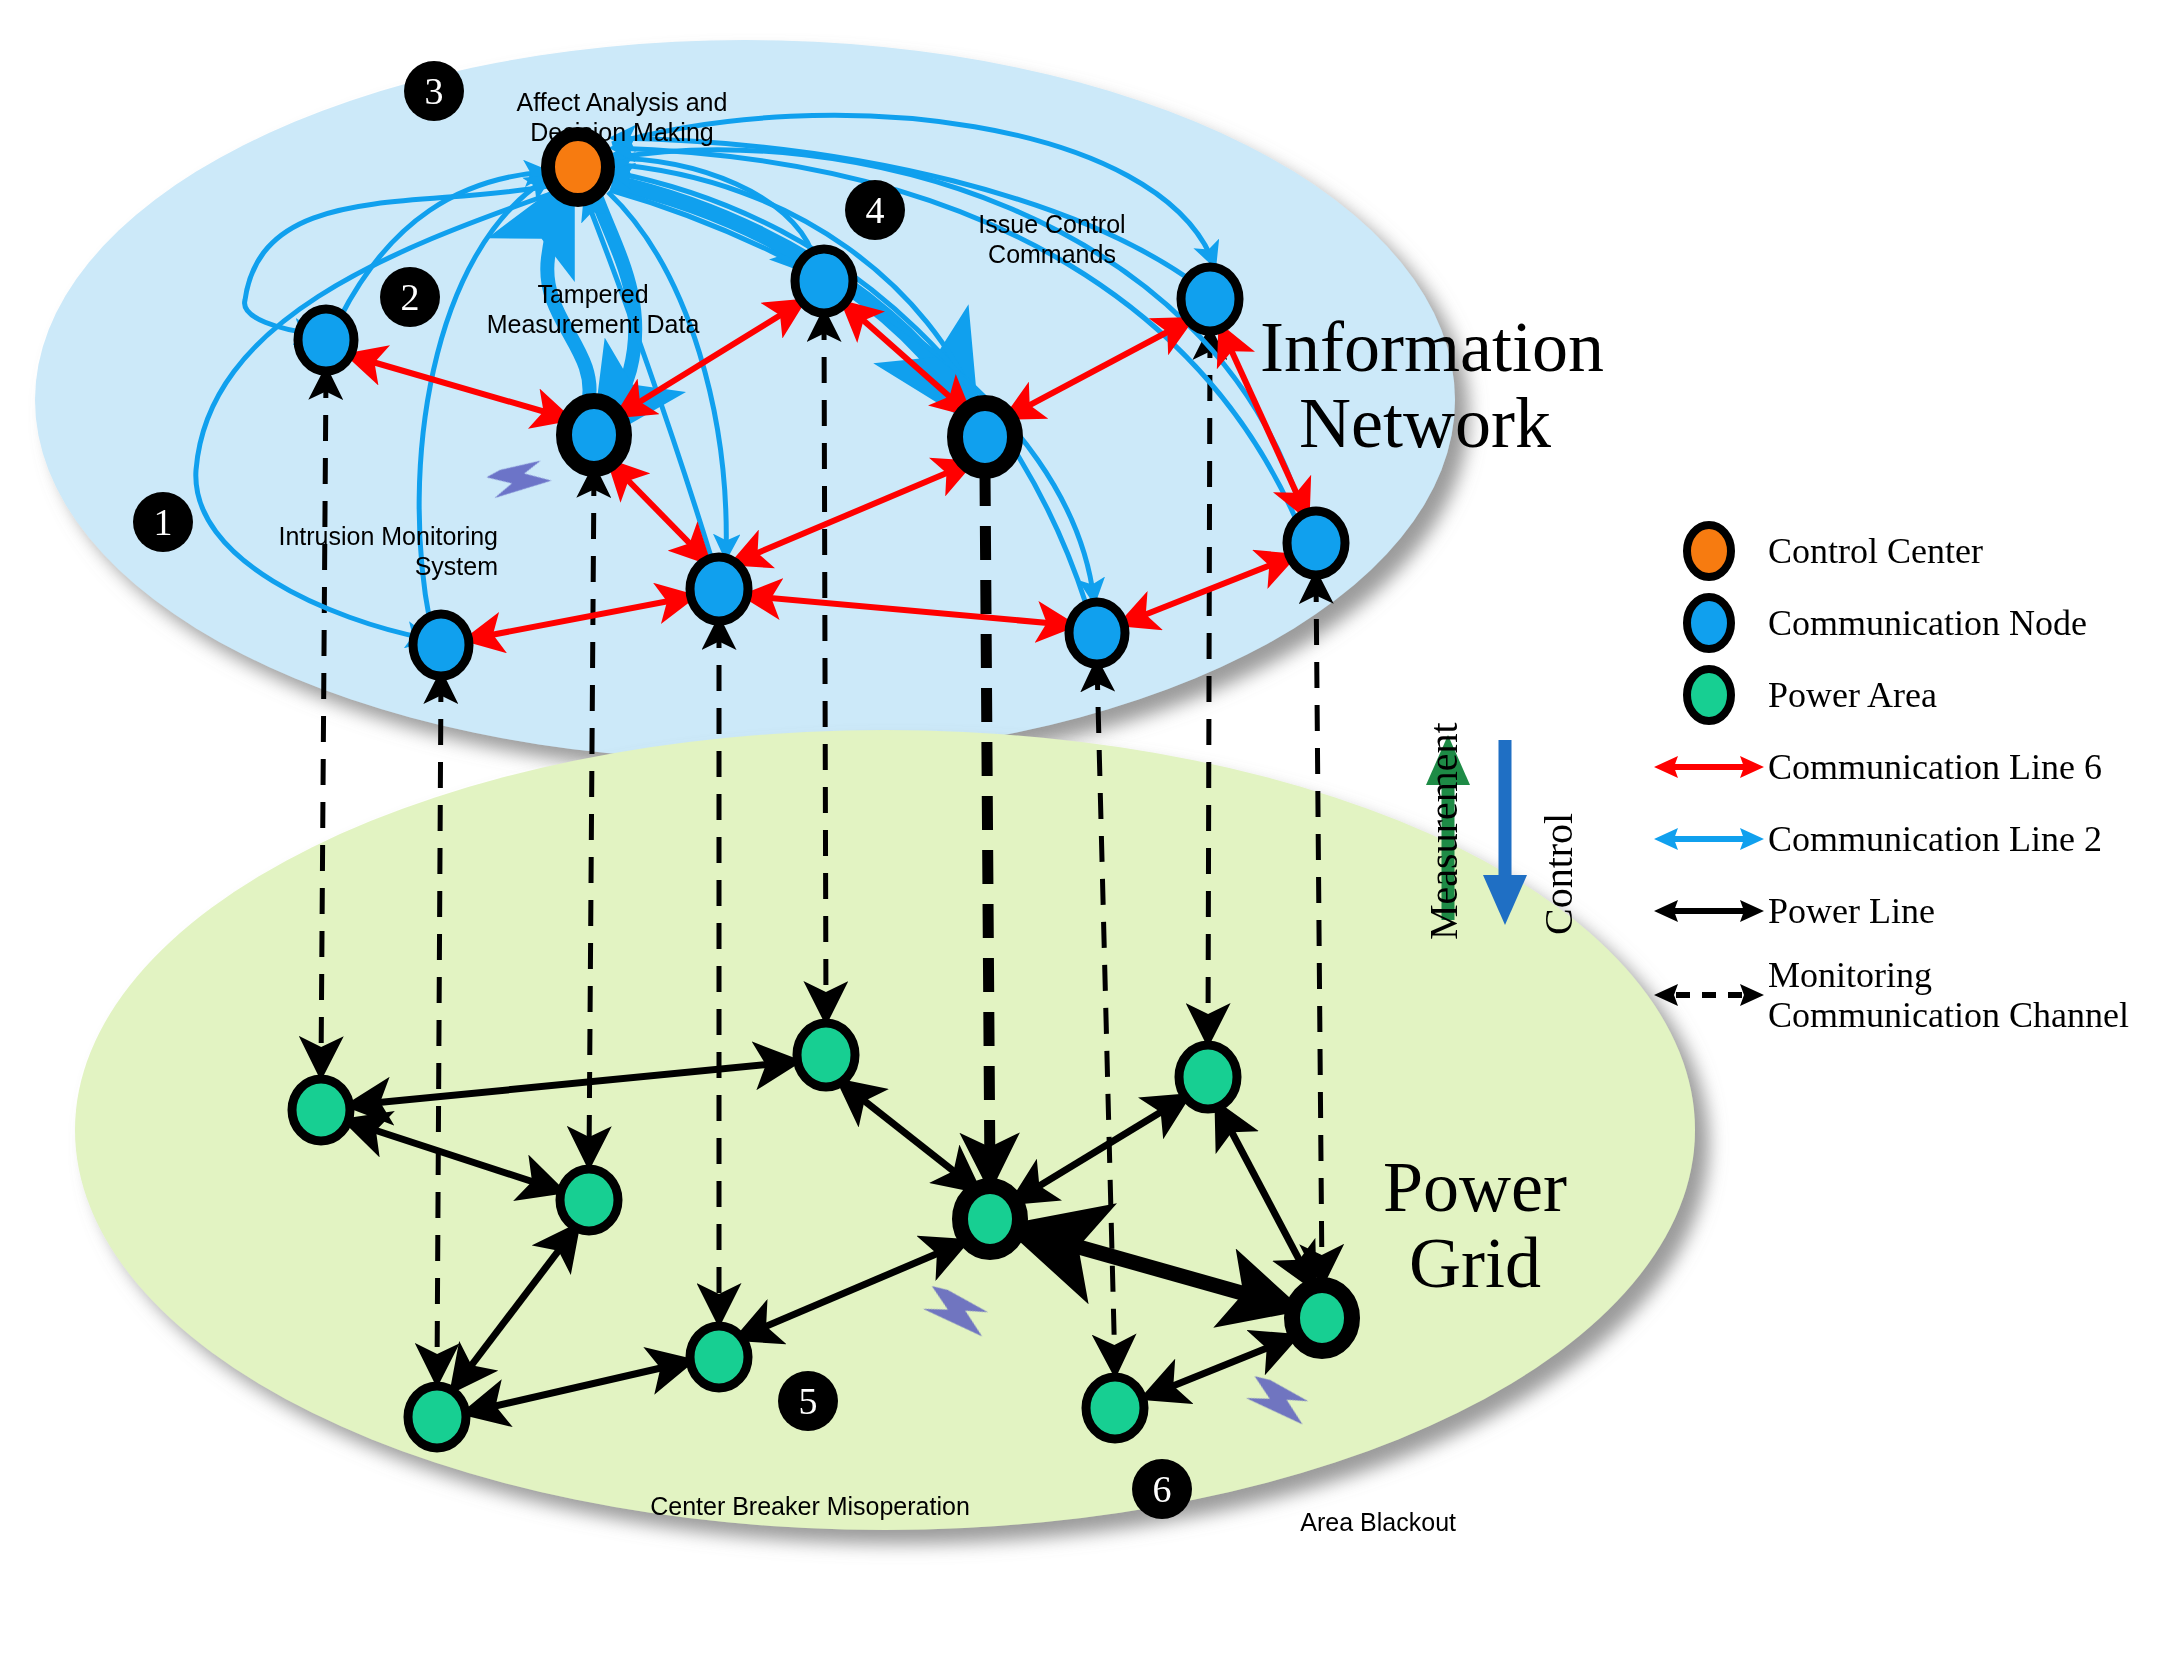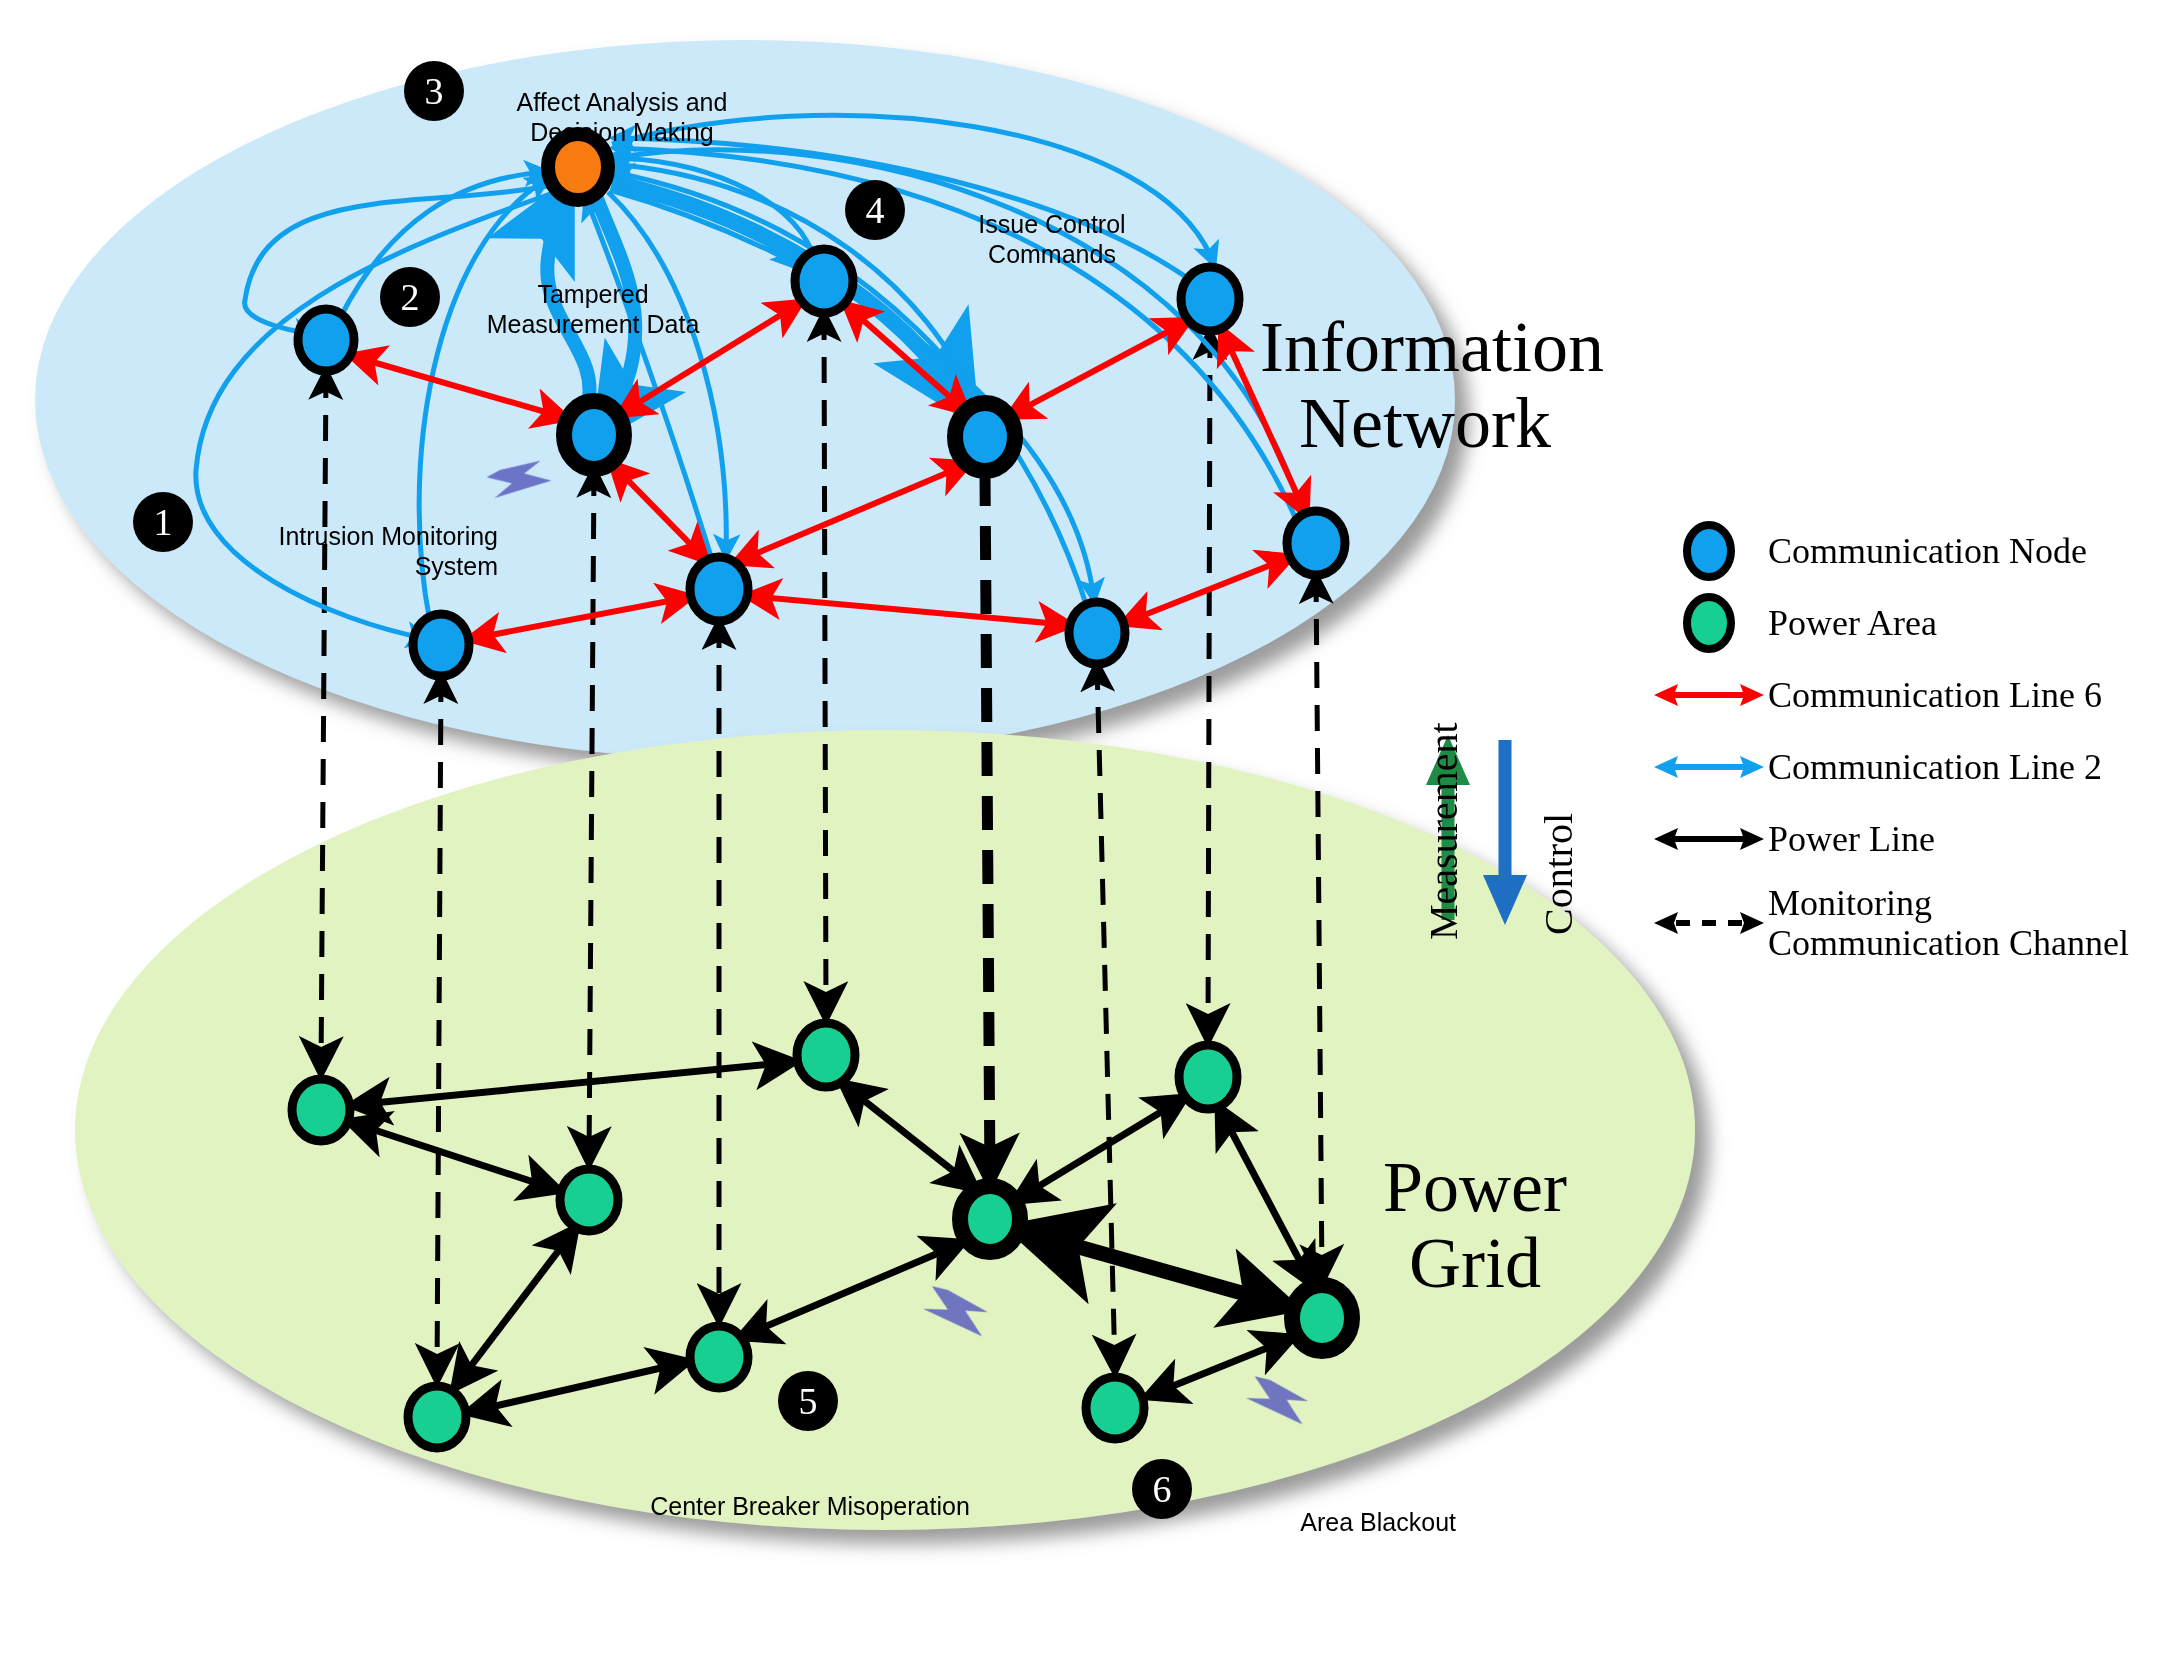--- a/index.html
+++ b/index.html
@@ -279,20 +279,28 @@
 
   <div class="callout" style="left:600px; top:1452px; width:420px; text-align:center;">Center Breaker Misoperation</div>
 
   <div class="callout" style="left:1196px; top:1468px; width:260px; text-align:right;">Area Blackout</div>
 
   <div class="callout" style="left:438px; top:240px; width:310px; text-align:center;">Tampered
 Measurement Data</div>
 
   <div class="legend">
 
+    <div class="legend-row">
+      <div class="legend-swatch">
+        <svg width="62" height="68" viewBox="0 0 62 68">
+          <ellipse cx="31" cy="34" rx="22" ry="26" fill="#f77b10" stroke="#000" stroke-width="8"></ellipse>
+        </svg>
+      </div>
+      <div class="legend-text">Control Center</div>
+    </div>
 
     <div class="legend-row">
       <div class="legend-swatch">
         <svg width="62" height="68" viewBox="0 0 62 68">
           <ellipse cx="31" cy="34" rx="22" ry="26" fill="#10a0ee" stroke="#000" stroke-width="8"></ellipse>
         </svg>
       </div>
       <div class="legend-text">Communication Node</div>
     </div>
 

